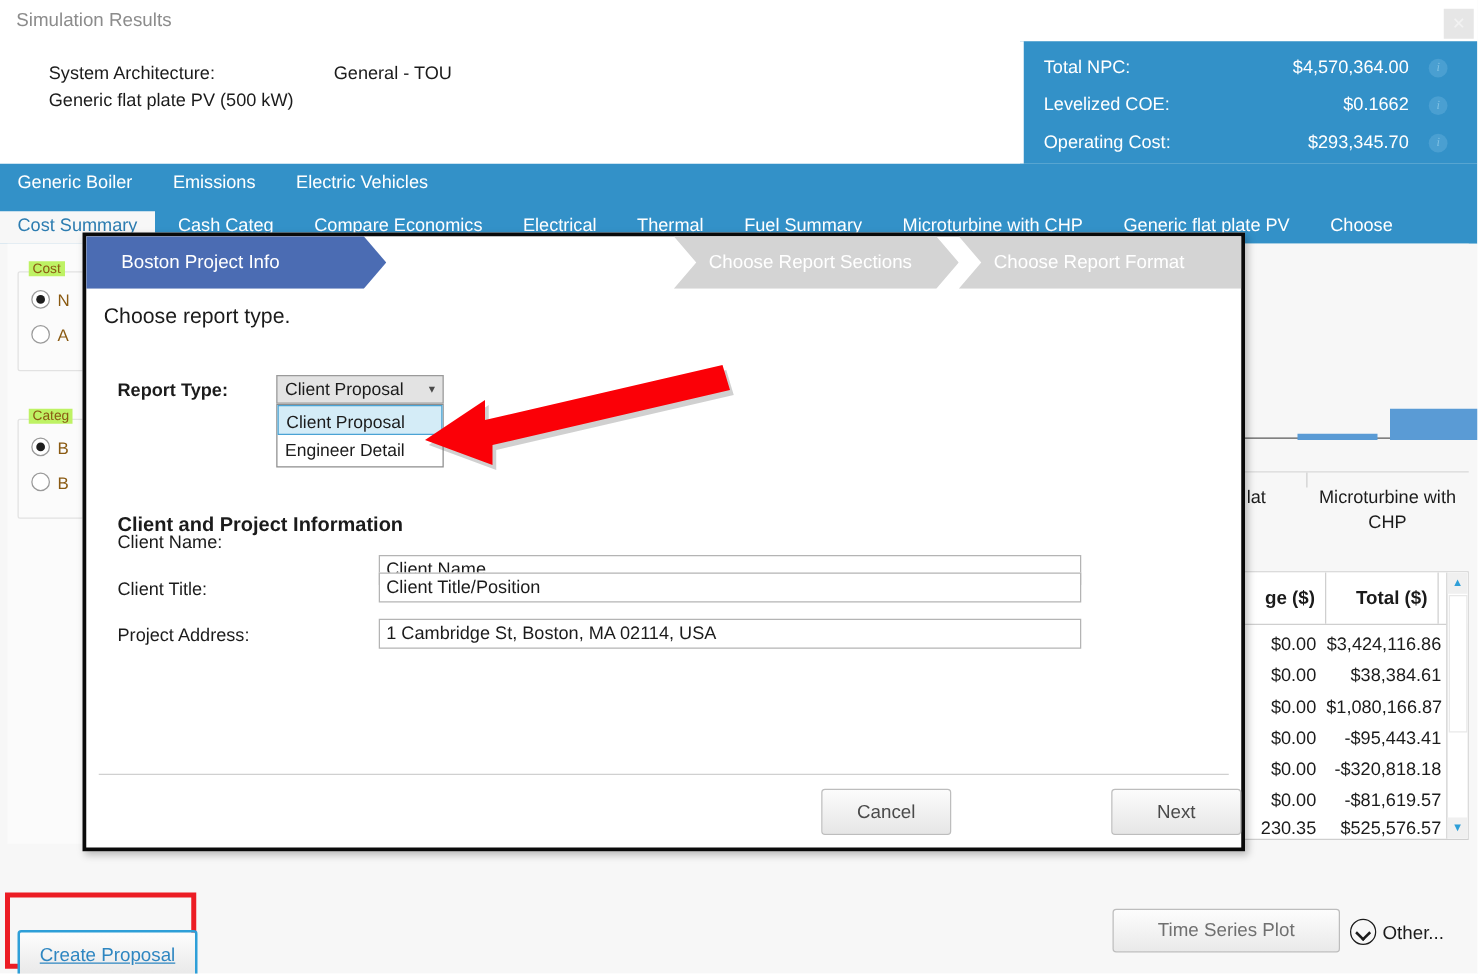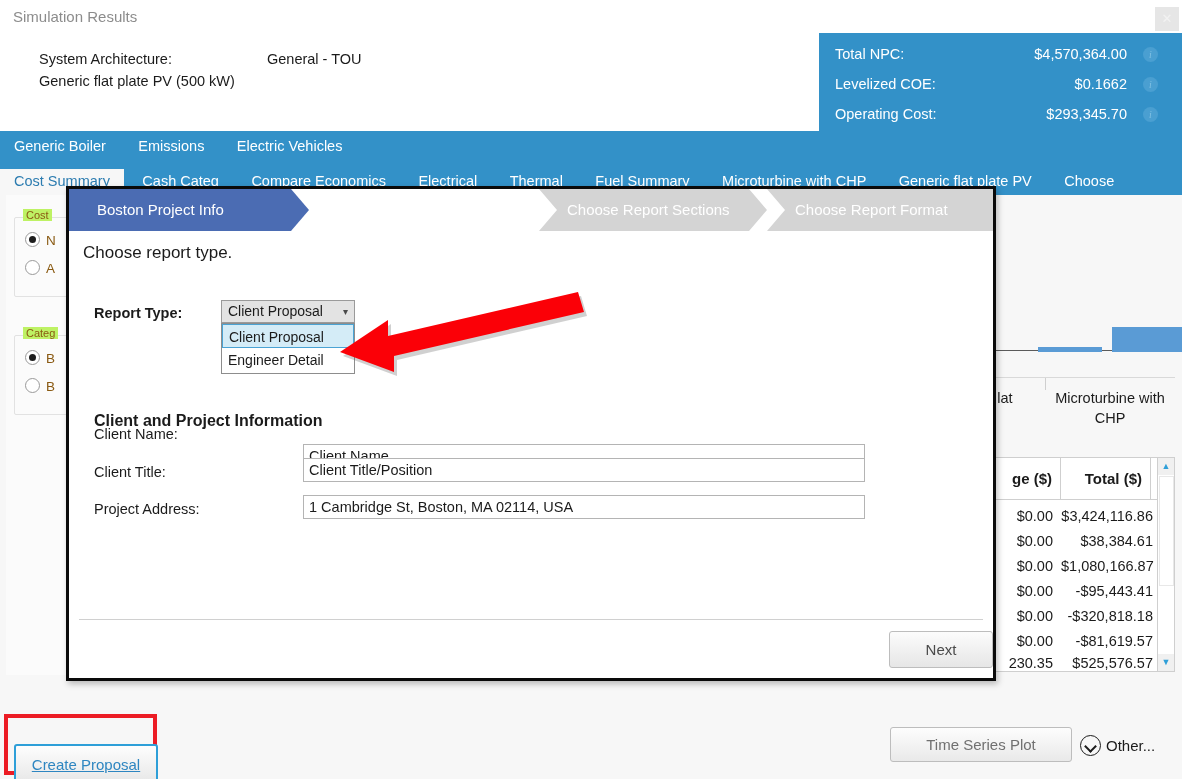--- a/index.html
+++ b/index.html
@@ -448,20 +448,21 @@
     <div class="f-input ph" style="top:232px;margin-top:23px;" title="Client Name">Client Name</div>
 
     <div class="f-label" style="top:275px;">Client Title:</div>
     <div class="f-input ph" style="top:269px;" title="Client Title/Position">Client Title/Position</div>
 
     <div class="f-label" style="top:312px;">Project Address:</div>
     <div class="f-input" style="top:306px;" title="1 Cambridge St, Boston, MA 02114, USA">1 Cambridge St, Boston, MA 02114, USA</div>
 
     <div class="divider"></div>
 
+    <div class="dlg-btn" style="left:588px;">Cancel</div>
     <div class="dlg-btn" style="left:820px;">Next</div>
   </div>
 
   <svg class="red-arrow" viewBox="0 0 250 92">
     <g transform="translate(3,4)" opacity="0.28">
       <polygon points="0,64 48,32 48,48 238,4 244,24 54,68 54,84" fill="#555555"></polygon>
     </g>
     <polygon points="0,64 48,32 48,48 238,4 244,24 54,68 54,84" fill="#fb0007"></polygon>
   </svg>
 

